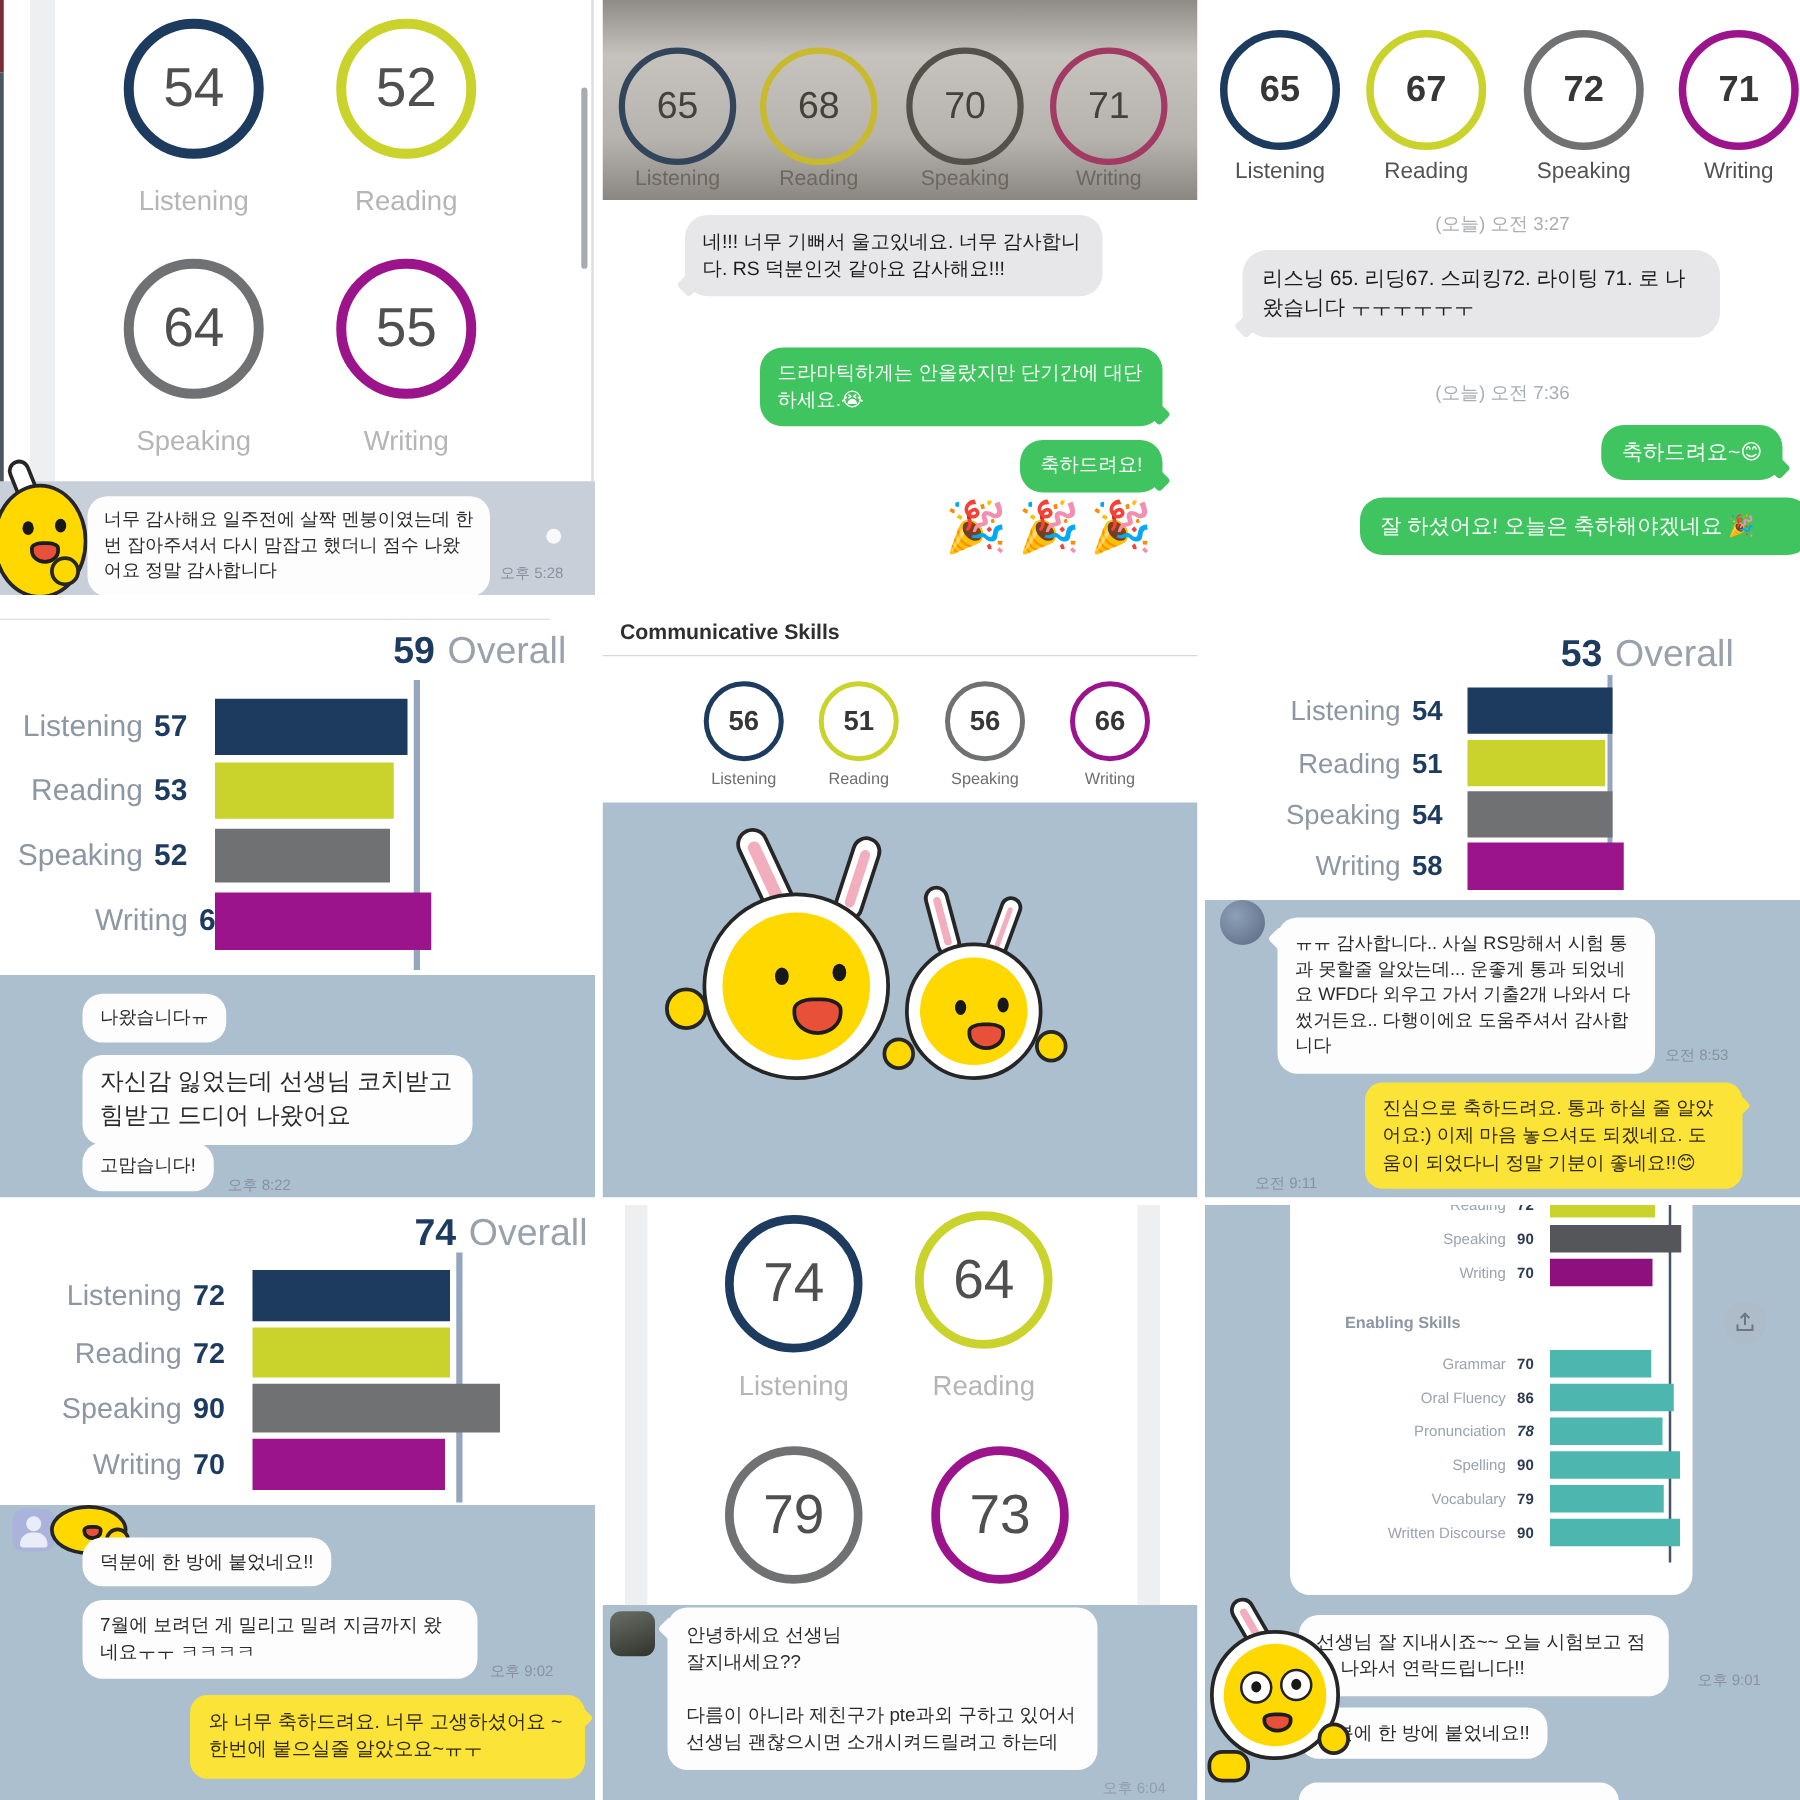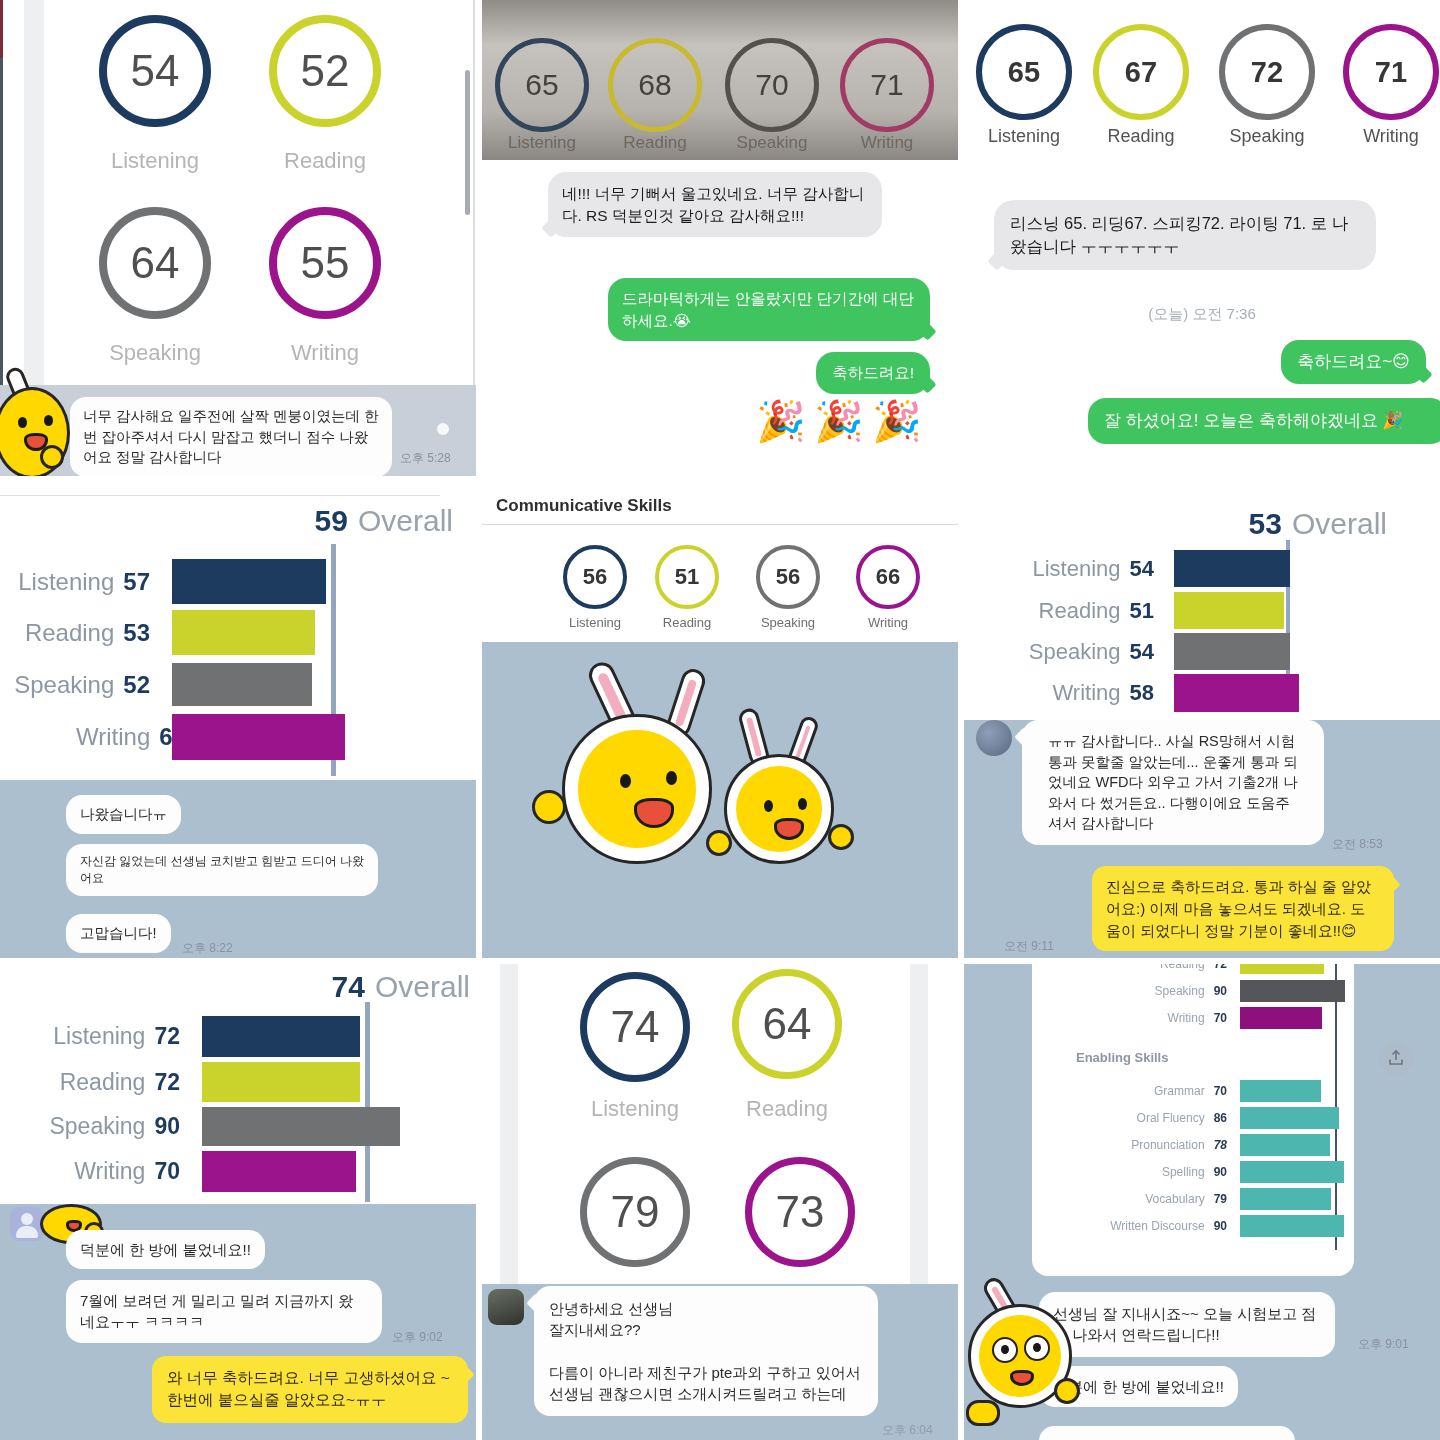--- a/index.html
+++ b/index.html
@@ -146,20 +146,21 @@
       <span class="circ-num" style="font-size:29px;font-weight:700;color:#363636;">72</span>
       </div>
     <div class="circ" style="left:379px;top:24px;width:96px;height:96px;border-width:6px;border-color:var(--c-magenta);">
       <span class="circ-num" style="font-size:29px;font-weight:700;color:#363636;">71</span>
       </div>
     <div class="circ-label" style="left:10px;top:126px;width:100px;font-size:18px;color:#535353;">Listening</div>
     <div class="circ-label" style="left:127px;top:126px;width:100px;font-size:18px;color:#535353;">Reading</div>
     <div class="circ-label" style="left:253px;top:126px;width:100px;font-size:18px;color:#535353;">Speaking</div>
     <div class="circ-label" style="left:377px;top:126px;width:100px;font-size:18px;color:#535353;">Writing</div>
 
+    <div class="datestamp" style="top:170px;">(오늘) 오전 3:27</div>
     <div class="bub-gray" style="left:-14px;top:200px;width:382px;padding:12px 16px;font-size:16.5px;border-radius:20px;">리스닝 65. 리딩67. 스피킹72. 라이팅 71. 로 나왔습니다 ㅜㅜㅜㅜㅜㅜ</div>
     <div class="datestamp" style="top:305px;">(오늘) 오전 7:36</div>
     <div class="bub-green" style="right:14px;top:340px;padding:10px 16px;font-size:17px;">축하드려요~😊</div>
     <div class="bub-green" style="right:-8px;top:398px;width:360px;padding:11px 16px;font-size:17px;">잘 하셨어요! 오늘은 축하해야겠네요 🎉</div>
   </div>
 
   <div class="cell">
     <div class="thinline" style="left:0;top:13px;width:440px;height:1px;"></div>
     <div class="overall" style="right:23px;top:22px;">
       <b>59</b><span>Overall</span>
@@ -178,21 +179,21 @@
       <div class="blab" style="width:150px;font-size:24px;line-height:43px;"><span class="bname">Speaking</span><span class="bnum">52</span></div>
       <div class="bbar" style="left: 172px; height: 43px; background: var(--c-gray); width: 140.4px;"></div>
     </div>
     <div class="brow" style="top:232px;width:476px;height:46px;padding-left:36px;">
       <div class="blab" style="width:150px;font-size:24px;line-height:46px;"><span class="bname">Writing</span><span class="bnum">64</span></div>
       <div class="bbar" style="left: 172px; height: 46px; background: var(--c-magenta); width: 172.8px;"></div>
     </div>
 
     <div class="chat" style="top:298px;height:178px;">
       <div class="bub" style="left:66px;top:15px;padding:9px 14px;font-size:14.5px;">나왔습니다ㅠ</div>
-      <div class="bub" style="left:66px;top:64px;width:312px;padding:9px 14px;font-size:12px;">자신감 잃었는데 선생님 코치받고 힘받고 드디어 나왔어요</div>
+      <div class="bub" style="left:66px;top:64px;width:312px;padding:9px 14px;font-size:19px;">자신감 잃었는데 선생님 코치받고 힘받고 드디어 나왔어요</div>
       <div class="bub" style="left:66px;top:134px;padding:9px 14px;font-size:14.5px;">고맙습니다!</div>
       <div class="ts" style="left:182px;top:160px;">오후 8:22</div>
     </div>
   </div>
 
   <div class="cell">
     <div style="position:absolute;left:14px;top:14px;font-size:17px;font-weight:700;color:#2f2f2f;">Communicative Skills</div>
     <div class="thinline" style="left:0;top:42px;width:476px;height:1px;background:#d8d8d8;"></div>
 
     <div class="circ" style="left:81px;top:63px;width:64px;height:64px;border-width:4px;border-color:var(--c-navy);">
@@ -261,21 +262,21 @@
       <div class="blab" style="width:190px;font-size:22px;line-height:37px;"><span class="bname">Speaking</span><span class="bnum">54</span></div>
       <div class="bbar" style="left: 210px; height: 37px; background: var(--c-gray); width: 116.1px;"></div>
     </div>
     <div class="brow" style="top:192px;width:476px;height:38px;">
       <div class="blab" style="width:190px;font-size:22px;line-height:38px;"><span class="bname">Writing</span><span class="bnum">58</span></div>
       <div class="bbar" style="left: 210px; height: 38px; background: var(--c-magenta); width: 124.7px;"></div>
     </div>
 
     <div class="chat" style="top:238px;height:238px;">
       <div class="avatar-circ" style="left:12px;top:0px;width:36px;height:36px;"></div>
-      <div class="bub tail" style="left:58px;top:0px;width:302px;padding:11px 26px;font-size:14.5px;">ㅠㅠ 감사합니다.. 사실 RS망해서 시험 통과 못할줄 알았는데... 운좋게 통과 되었네요 WFD다 외우고 가서 기출2개 나와서 다 썼거든요.. 다행이에요 도움주셔서 감사합니다</div>
+      <div class="bub tail" style="left:58px;top:14px;width:302px;padding:11px 14px;font-size:14.5px;">ㅠㅠ 감사합니다.. 사실 RS망해서 시험 통과 못할줄 알았는데... 운좋게 통과 되었네요 WFD다 외우고 가서 기출2개 나와서 다 썼거든요.. 다행이에요 도움주셔서 감사합니다</div>
       <div class="ts" style="left:368px;top:116px;">오전 8:53</div>
       <div class="bub-yellow" style="left:128px;top:146px;width:302px;padding:10px 14px;font-size:15px;">진심으로 축하드려요. 통과 하실 줄 알았어요:) 이제 마음 놓으셔도 되겠네요. 도움이 되었다니 정말 기분이 좋네요!!😊</div>
       <div class="ts" style="left:40px;top:218px;">오전 9:11</div>
     </div>
   </div>
 
   <div class="cell">
     <div class="overall" style="right:6px;top:6px;">
       <b>74</b><span>Overall</span>
     </div>

